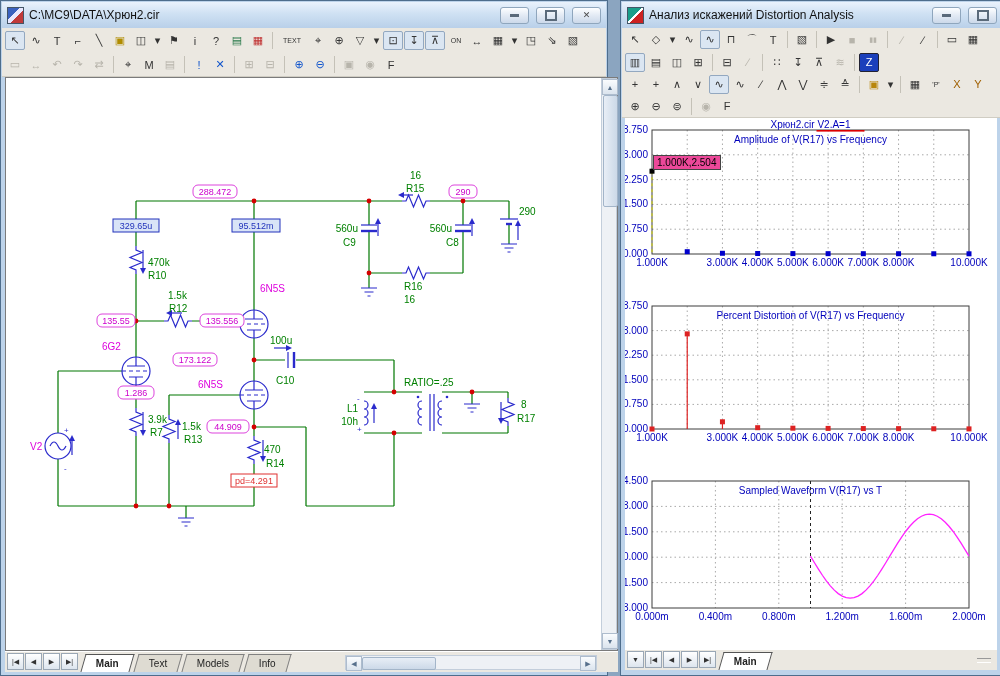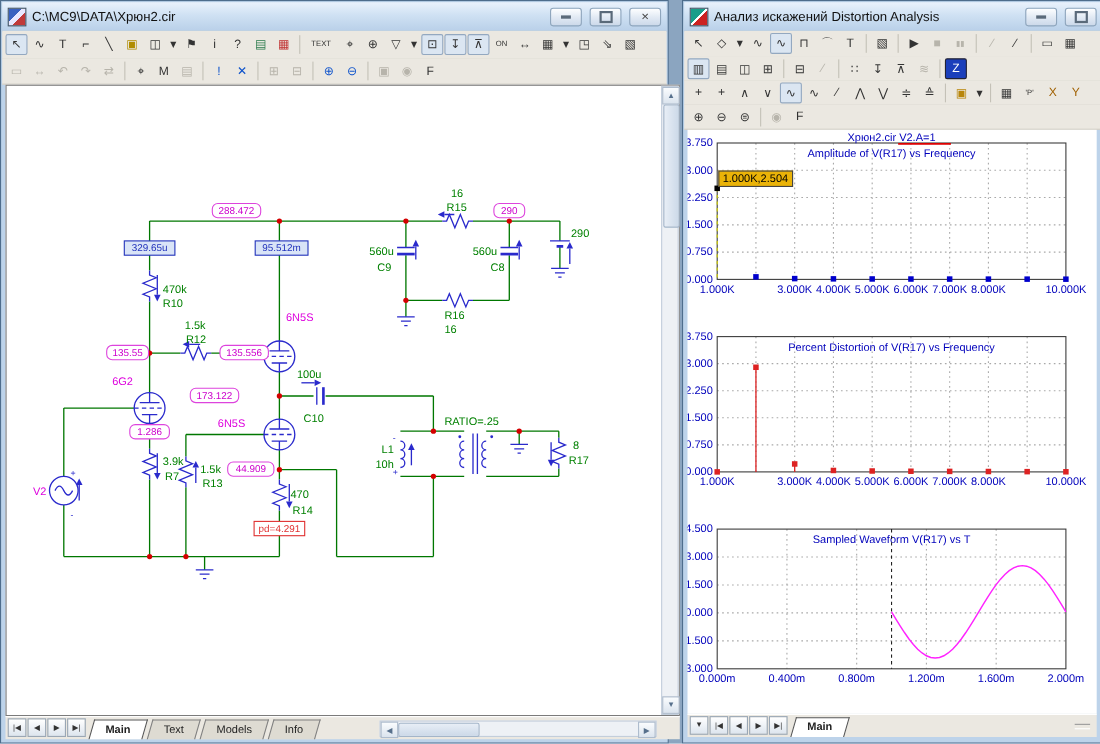--- a/index.html
+++ b/index.html
@@ -37,21 +37,21 @@
   .sbthumb.h{background:linear-gradient(#e8eef6,#ccd9e8)}
   
   .tabrow{position:absolute;background:#ebe8e1;border-top:1px solid #fff;display:flex;align-items:flex-end;padding:0 2px;box-sizing:border-box}
   .navbtn{width:15px;height:15px;border:1px solid #9aa7b5;background:linear-gradient(#fff,#dde5ee);
     font-size:7px;color:#333;display:flex;align-items:center;justify-content:center;margin:0 1px 2px 0;flex:none}
   .tab{height:17px;padding:0 12px;border:1px solid #808080;border-bottom:none;background:#dedbd2;
     transform:skewX(-16deg);display:flex;align-items:center;margin-left:4px;flex:none}
   .tab span{transform:skewX(16deg);font-size:10px;color:#222}
   .tab.sel{background:#fff;border-color:#555}
   .tab.sel span{font-weight:bold}
-  .tooltip{position:absolute;background:#eab308;border:1px solid #444;font-size:10px;color:#000;
+  .tooltip{position:absolute;background:#ec4899;border:1px solid #444;font-size:10px;color:#000;
      padding:0 3px;line-height:13px;white-space:nowrap}
   
   .tick{font:10px "Liberation Sans",sans-serif;fill:#0000bb}
   .yend{text-anchor:end}.xmid{text-anchor:middle}
   .ptitle{font:10px "Liberation Sans",sans-serif;fill:#0000bb;text-anchor:middle}
   .grid{stroke:#a9a9a9;stroke-width:1;stroke-dasharray:1.5,3}
   .frame{fill:none;stroke:#3c3c3c;stroke-width:1}
   .curyellow{stroke:#d9d900;stroke-width:1;stroke-dasharray:3,3}
   .curdark{stroke:#222;stroke-width:1;stroke-dasharray:3,3}
   

